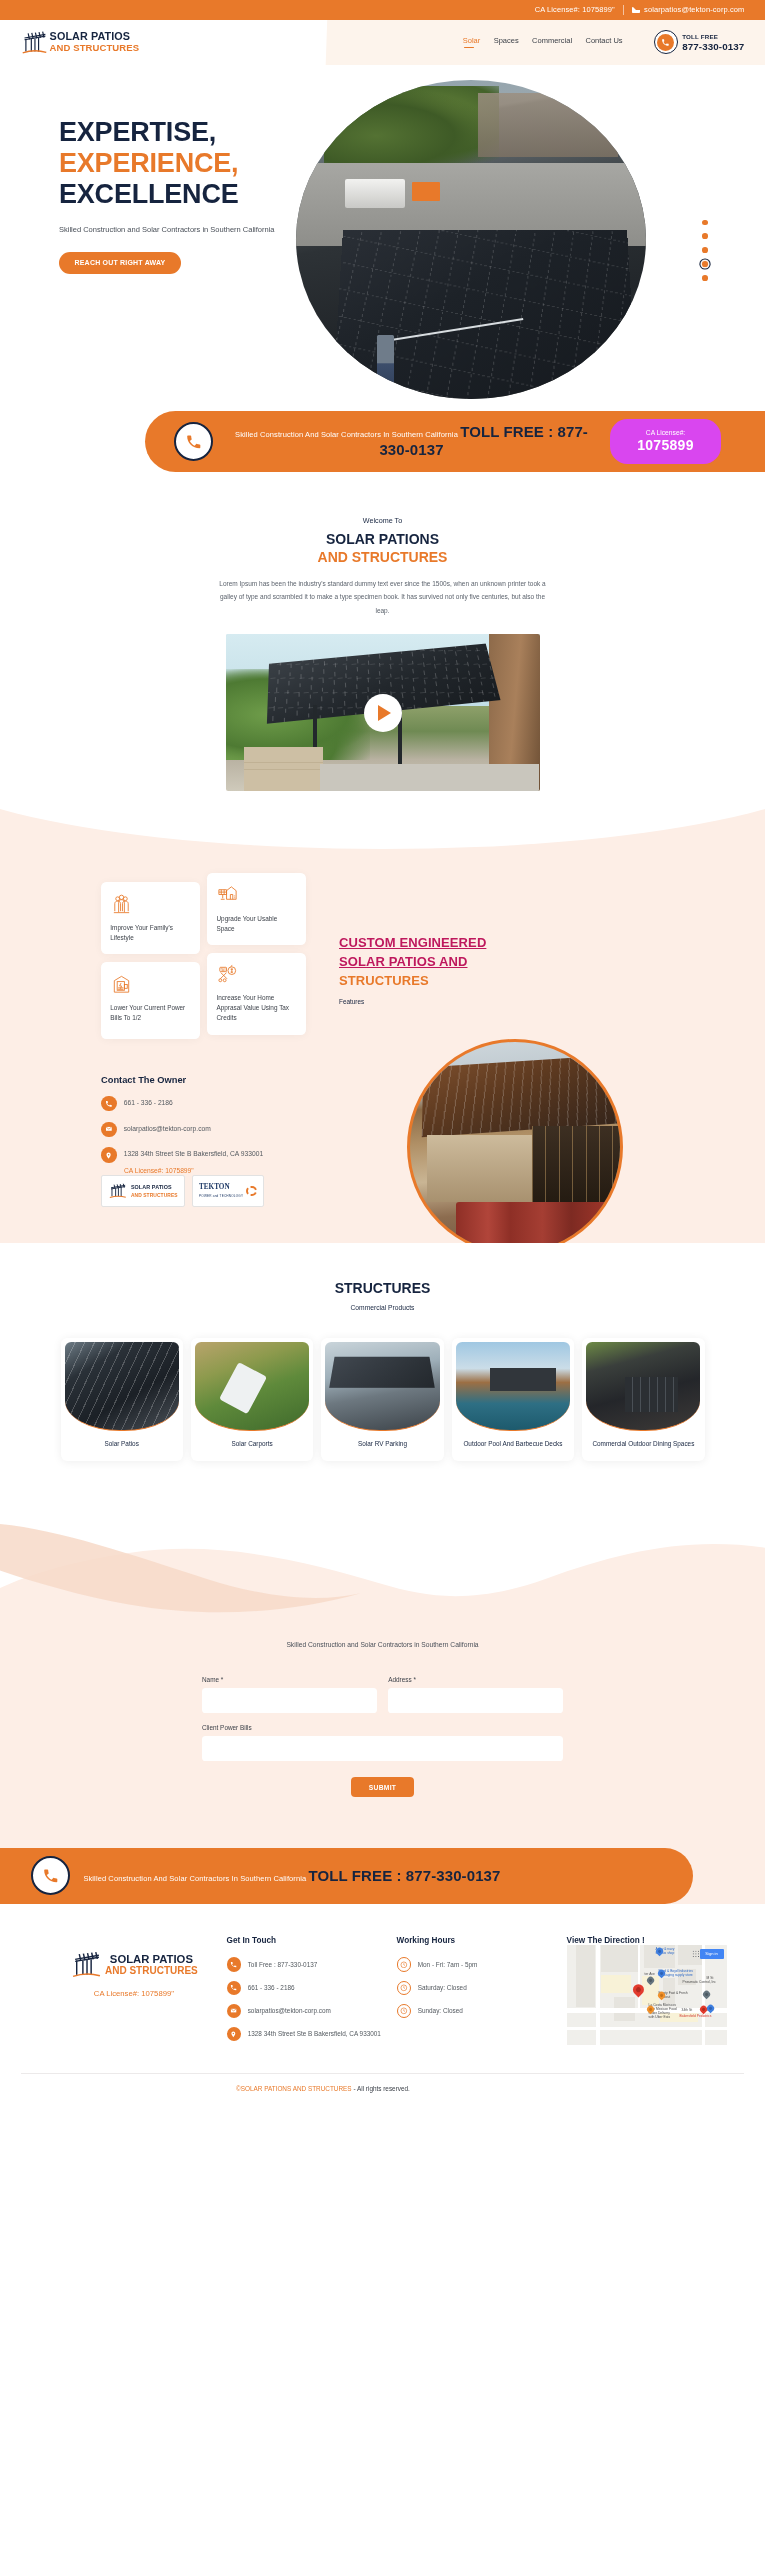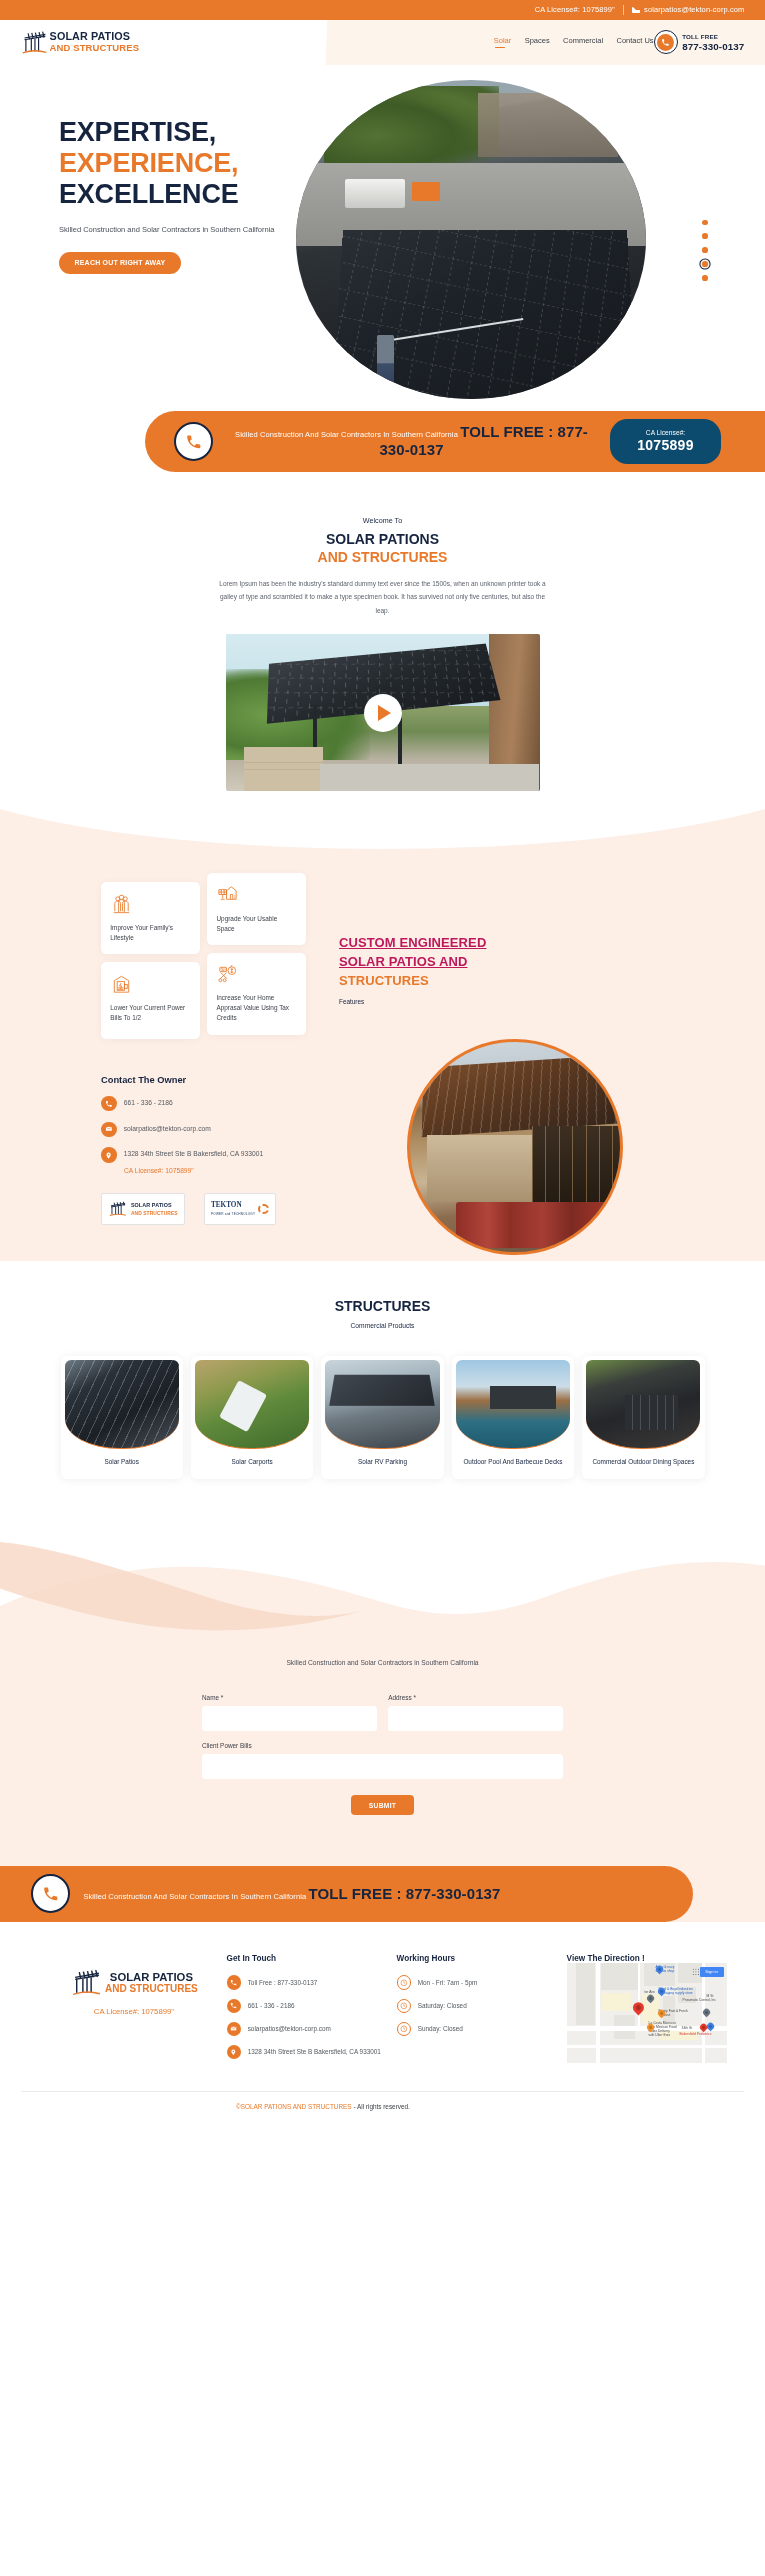--- a/index.html
+++ b/index.html
@@ -45,21 +45,21 @@
   .logo-l1 { font-size:10.8px; font-weight:bold; color:#16243f; letter-spacing:0.1px; }
   .logo-l2 { font-size:9.5px; font-weight:bold; color:#e8792a; letter-spacing:0.1px; margin-top:0.5px; }
 
   .nav { margin-left:auto; display:flex; align-items:center; gap:13.4px; }
   .nav a { text-decoration:none; font-size:7.5px; color:#3a3f47; position:relative; padding-bottom:3.6px; }
   .nav a.active { color:#e8792a; }
   .nav a.active:after {
     content:""; position:absolute; left:1.5px; bottom:0px; width:9.3px; height:1.5px;
     background:#e8792a; border-radius:1px;
   }
-  .tollbox { display:flex; align-items:center; gap:4.6px; margin-left:0; }
+  .tollbox { display:flex; align-items:center; gap:4.6px; margin-left:31px; }
   .phone-ring {
     width:24px; height:24px; border-radius:50%; border:1.3px solid #16243f;
     display:flex; align-items:center; justify-content:center; flex:none; background:#fff;
   }
   .phone-dot { width:17px;height:17px;border-radius:50%;background:#e8792a;display:flex;align-items:center;justify-content:center;}
   .toll-lines { line-height:1.15; }
   .toll-t { font-size:6.2px; font-weight:bold; color:#16243f; letter-spacing:0.2px; }
   .toll-n { font-size:9.8px; font-weight:bold; color:#16243f; letter-spacing:0.1px; }
 
   
@@ -120,21 +120,21 @@
     display:flex; align-items:center; padding:0 0 0 29px; gap:14.4px; position:relative;
   }
   .cta-ring {
     width:39px;height:39px;border-radius:50%;background:#fff;border:2.1px solid #16243f;
     display:flex;align-items:center;justify-content:center;flex:none;
   }
   .cta-texts { line-height:1.25;text-align:center; }
   .cta-small { color:#fff; font-size:7.5px; letter-spacing:0.1px; }
   .cta-big { color:#16243f; font-size:15px; font-weight:bold; letter-spacing:0.1px; margin-top:2.1px; }
   .lic-box {
-    margin-left:auto; margin-right:44px; background:#0c4a6e; border-radius:17.5px;
+    margin-left:auto; margin-right:44px; background:#d946ef; border-radius:17.5px;
     width:111px; height:45px; display:flex; flex-direction:column;
     align-items:center; justify-content:center; color:#fff; flex:none;
   }
   .lic-s { font-size:6.7px; }
   .lic-n { font-size:14px; font-weight:bold; letter-spacing:0.3px; margin-top:1px; }
 
   
   .welcome { background:#fff; padding:44px 0 0; text-align:center; position:relative; z-index:2;}
   .welcome-eyebrow { font-size:7.2px; color:#16243f; }
   .welcome h2 { margin-top:5.2px; font-size:14px; font-weight:bold; line-height:1.3; }
@@ -202,21 +202,21 @@
   .ce-feat { margin-top:7.2px; font-size:6.4px; color:#16243f; }
 
   
   .owner-row { background:#fdeee6; display:flex; padding:5.2px 0 36px 101px; position:relative; }
   .owner-col { width:216px; }
   .owner-col h3 { font-size:9.3px; font-weight:bold; color:#16243f; }
   .oc-item { display:flex; align-items:flex-start; gap:7.2px; margin-top:10.3px; }
   .oc-ic { width:15.5px;height:15.5px;border-radius:50%;background:#e8792a;flex:none;display:flex;align-items:center;justify-content:center; }
   .oc-tx { font-size:6.7px; color:#53595f; line-height:1.6; padding-top:2.1px; }
   .oc-lic { font-size:6.7px; color:#e8792a; margin-top:4.1px; margin-left:23px; }
-  .badges { display:flex; gap:19px; margin-top:19px; }
+  .badges { display:flex; gap:7px; margin-top:1px; }
   .badge { border:0.5px solid #e2e2e2; background:#fff; border-radius:2.1px; padding:5.2px 6.2px; display:flex; align-items:center; gap:3.1px; }
   .badge-logo-text { line-height:1; }
   .bl1 { font-size:5.4px; font-weight:bold; color:#16243f; letter-spacing:0.1px; }
   .bl2 { font-size:4.9px; font-weight:bold; color:#e8792a; letter-spacing:0.1px; }
   .tek1 { font-size:7.2px; font-weight:bold; color:#1f3a66; font-family:"Liberation Serif", serif; }
   .tek2 { font-size:3.1px; color:#1f3a66; letter-spacing:0.2px; }
   .gear { width:10.3px;height:10.3px;border-radius:50%;border:2.1px dashed #e8792a; }
 
   .owner-photo {
     position:absolute; left:407px; top:-31px; width:216px; height:216px; border-radius:50%;

